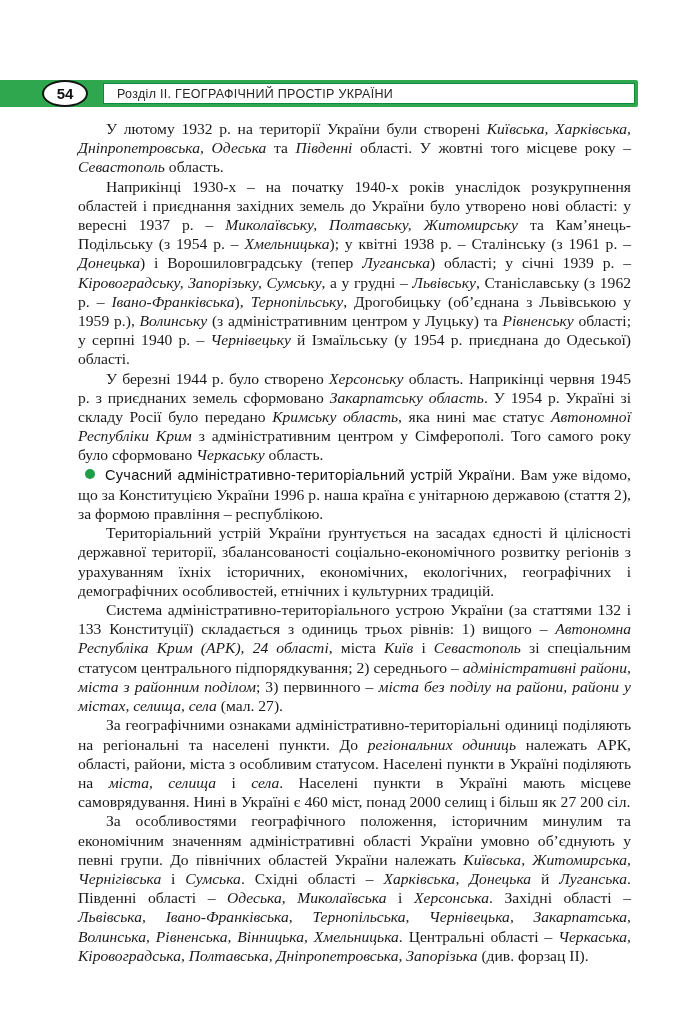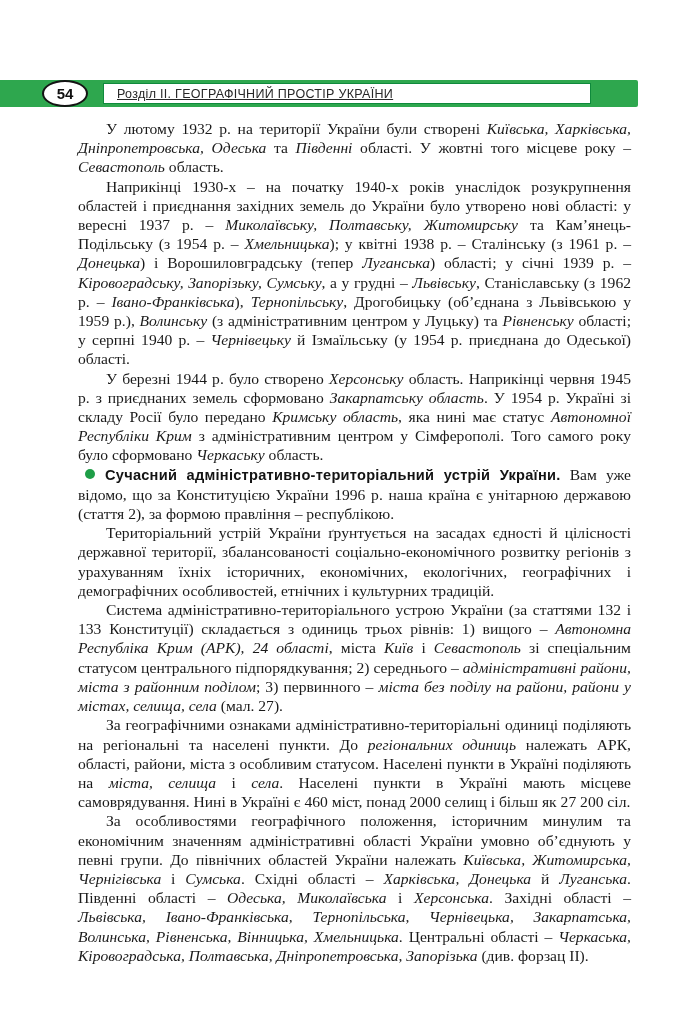--- a/index.html
+++ b/index.html
@@ -43,53 +43,52 @@
     justify-content:center;
     font-family:"Liberation Sans", sans-serif;
     font-weight:bold;
     font-size:15px;
     color:#111;
   }
   .chapter-title-box{
     position:absolute;
     left:103px;
     top:3px;
-    width:488px;
+    width:532px;
     height:21px;
     background:#ffffff;
     border:1px solid var(--green-dark);
     display:flex;
     align-items:center;
     padding-left:13px;
     font-family:"Liberation Sans", sans-serif;
     font-size:12.5px;
     letter-spacing:0.3px;
     color:#272727;
     white-space:nowrap;
-    text-decoration:underline;
   }
   
   .article{
     position:absolute;
     left:78px;
     top:119px;
     width:553px;
     font-size:15.6px;
     line-height:19.2px;
     text-align:justify;
     color:var(--text);
   }
   .para{
     margin:0;
     text-indent:28px;
   }
   .para em{font-style:italic;}
   .para strong{
     font-family:"Liberation Sans", sans-serif;
-    font-weight:700;
+    font-weight:400;
     font-size:14.6px;
     letter-spacing:0.25px;
     color:#141414;
   }
   .para.with-bullet{text-indent:7px;}
   .bullet{
     display:inline-block;
     width:10px;
     height:10px;
     border-radius:50%;

